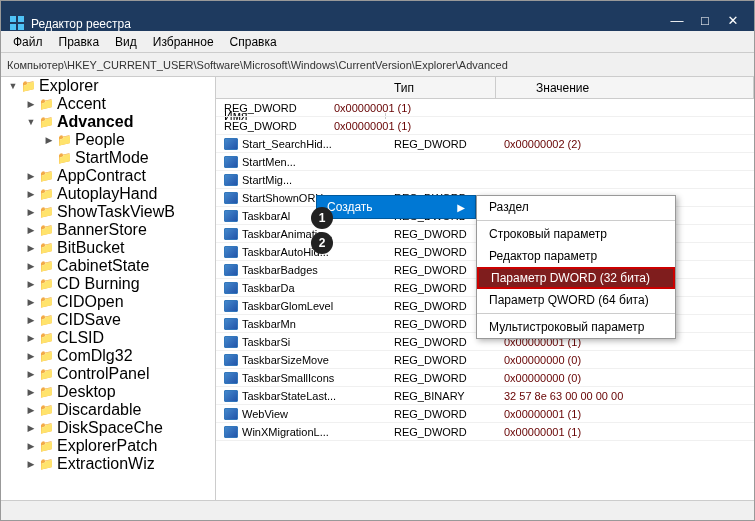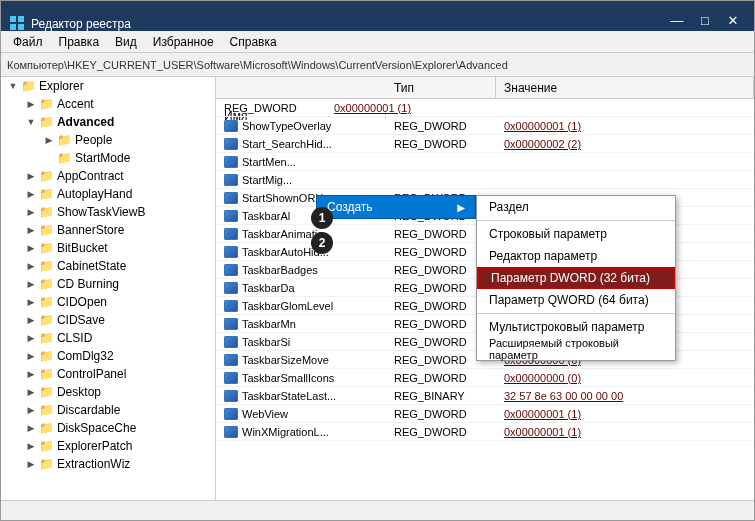--- a/index.html
+++ b/index.html
@@ -120,21 +120,21 @@
       text-align: center;
       font-size: 9px;
       color: #555;
       flex-shrink: 0;
     }
     .folder-icon {
       margin-right: 3px;
       font-size: 12px;
       color: #e8a000;
     }
-    .tree-label { font-size: 12px; }
+    .tree-label { font-size: 16px; }
 
     
     .right-pane {
       flex: 1;
       background: white;
       overflow: hidden;
       display: flex;
       flex-direction: column;
       position: relative;
     }
@@ -150,21 +150,21 @@
     .col-header {
       padding: 3px 8px;
       font-size: 12px;
       font-weight: normal;
       border-right: 1px solid #ccc;
       display: flex;
       align-items: center;
     }
     .col-name { width: 170px; margin-top: 36px; }
     .col-type { width: 110px; }
-    .col-value { flex: 1; }
+    .col-value { flex: 1; margin-left: 32px; }
 
     
     .table-body {
       flex: 1;
       overflow-y: auto;
     }
     .table-row {
       display: flex;
       height: 18px;
       align-items: center;
@@ -175,21 +175,21 @@
       padding: 1px 8px;
       font-size: 11px;
       white-space: nowrap;
       overflow: hidden;
       text-overflow: ellipsis;
       display: flex;
       align-items: center;
     }
     .cell-name { width: 170px; }
     .cell-type { width: 110px; }
-    .cell-value { flex: 1; color: #660000; text-decoration: underline; }
+    .cell-value { flex: 1; color: #660000; }
     .reg-icon {
       width: 14px;
       height: 12px;
       margin-right: 4px;
       flex-shrink: 0;
       background: linear-gradient(135deg, #4488cc 0%, #2255aa 100%);
       border: 1px solid #3377bb;
       border-radius: 1px;
       display: inline-block;
     }
@@ -242,20 +242,21 @@
       border: 1px solid #999;
       box-shadow: 2px 2px 6px rgba(0,0,0,0.3);
     }
     .submenu-item {
       height: 22px;
       display: flex;
       align-items: center;
       padding: 8px 12px;
       font-size: 12px;
       cursor: pointer;
+      text-align: right;
     }
     .submenu-item.highlighted {
       background: #7f1d1d;
       color: white;
       border: 2px solid #cc0000;
     }
     .submenu-divider {
       height: 1px;
       background: #ccc;
       margin: 2px 0;
@@ -470,23 +471,20 @@
       </div>
 
       <div class="table-body">
 
         <div class="table-row">
           <div class="cell cell-type">REG_DWORD</div>
           <div class="cell cell-value">0x00000001 (1)</div>
         </div>
 
         <div class="table-row">
-          <div class="cell cell-name">
-            <span class="reg-icon"></span>ShowTypeOverlay
-          </div>
           <div class="cell cell-type">REG_DWORD</div>
           <div class="cell cell-value">0x00000001 (1)</div>
         </div>
 
         <div class="table-row">
           <div class="cell cell-name">
             <span class="reg-icon"></span>Start_SearchHid...
           </div>
           <div class="cell cell-type">REG_DWORD</div>
           <div class="cell cell-value">0x00000002 (2)</div>
@@ -631,21 +629,20 @@
 
         <div class="submenu">
           <div class="submenu-item">Раздел</div>
           <div class="submenu-divider"></div>
           <div class="submenu-item">Строковый параметр</div>
           <div class="submenu-item">Редактор параметр</div>
           <div class="submenu-item highlighted red-border">Параметр DWORD (32 бита)</div>
           <div class="submenu-item">Параметр QWORD (64 бита)</div>
           <div class="submenu-divider"></div>
           <div class="submenu-item">Мультистроковый параметр</div>
-          <div class="submenu-item" style="font-size:11px;">Расширяемый строковый параметр</div>
         </div>
       </div>
 
       <div class="badge badge-1">1</div>
 
       <div class="badge badge-2">2</div>
 
     </div>
   </div>
 

